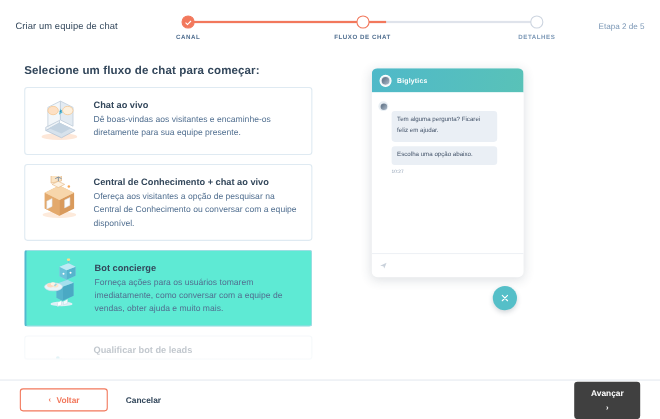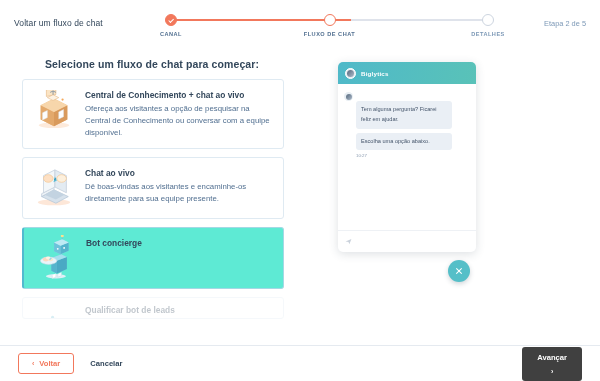--- a/index.html
+++ b/index.html
@@ -90,21 +90,20 @@
   }
   .left-col {
     width: 320px; flex: 0 0 320px;
     padding: 8px 0 0 22px;
     position: relative; overflow: hidden;
   }
   .section-title {
     font-size: 10.5px; font-weight: bold;
     color: #33475b; margin-bottom: 9px;
     letter-spacing: .1px;
-    margin-left: 23px;
   }
   .section-title.bots { margin-top: 10px; margin-bottom: 8px; font-size: 10px; }
 
   .card {
     display: flex; align-items: flex-start;
     gap: 8px;
     border: 1px solid #dfeaf2;
     border-radius: 3px;
     background: #ffffff;
     padding: 9px 12px 9px 8px;
@@ -224,21 +223,21 @@
     background: #ffffff;
     display: flex; align-items: center;
     padding: 0 18px;
     position: relative;
   }
   .btn-back {
     border: 1px solid #f2785c;
     color: #f2785c; background: #ffffff;
     font-size: 7.6px; font-weight: bold;
     border-radius: 3px;
-    padding: 5px 13px;
+    padding: 5px 25px;
     display: flex; align-items: center; gap: 5px;
     cursor: pointer;
   }
   .btn-cancel {
     margin-left: 16px;
     font-size: 7.6px; font-weight: bold;
     color: #33475b;
     cursor: pointer;
   }
   .btn-next {
@@ -259,21 +258,21 @@
     background: linear-gradient(to bottom, rgba(255,255,255,0) 0%, #ffffff 85%);
     pointer-events: none;
   }
 </style>
 </head>
 <body>
 
 <div class="app">
 
   <div class="header">
-    <div class="header-title">Voltar um fluxo de chat</div>
+    <div class="header-title">Criar um equipe de chat</div>
 
     <div class="stepper">
       <div class="stepper-track"></div>
       <div class="stepper-fill"></div>
 
       <div class="step step-1">
         <div class="dot done">
             <div class="check"></div>
           </div>
         <div class="step-label active">CANAL</div>
@@ -290,62 +289,62 @@
       </div>
     </div>
 
     <div class="step-counter">Etapa 2 de 5</div>
   </div>
 
   <div class="body">
 
     <div class="left-col">
       <div class="section-title">Selecione um fluxo de chat para começar:</div>
+
+      <div class="card">
+        <div class="card-icon">
+          <svg viewBox="0 0 46 42" width="44" height="40">
+            <ellipse cx="23" cy="36" rx="17" ry="3.2" fill="#fde7d8"></ellipse>
+            <path d="M10 30 L23 23 L38 30 L25 37 Z" fill="#d7e2ec"></path>
+            <path d="M10 30 L23 23 L38 30 L25 37 Z" fill="none" stroke="#b6c6d6" stroke-width="0.8"></path>
+            <path d="M10 30 L10 27 L23 20 L23 23 Z" fill="#eef3f7" stroke="#b6c6d6" stroke-width="0.7"></path>
+            <path d="M13 28 L23 22.5 L34 28 L25 33 Z" fill="#c3d3e1"></path>
+            <path d="M12 26 L12 8 L24 2 L24 20 Z" fill="#f3f7fa" stroke="#c2cfdb" stroke-width="0.8"></path>
+            <path d="M24 20 L24 2 L36 8 L36 26 Z" fill="#e3ebf2" stroke="#c2cfdb" stroke-width="0.8"></path>
+            <ellipse cx="17" cy="11" rx="5" ry="4" fill="#fde0c4" stroke="#f4c58f" stroke-width="0.7"></ellipse>
+            <ellipse cx="31" cy="11" rx="5" ry="4" fill="#fdf0dd" stroke="#f4c58f" stroke-width="0.7"></ellipse>
+            <path d="M24 9 L26 13 L22.5 15 Z" fill="#5bbcd5"></path>
+            <path d="M24 13 L25.5 10.5 L23 11.5 Z" fill="#2f8fb5"></path>
+          </svg>
+        </div>
+        <div class="card-body">
+          <div class="card-title">Chat ao vivo</div>
+          <div class="card-desc">Dê boas-vindas aos visitantes e encaminhe-os diretamente para sua equipe presente.</div>
+        </div>
+      </div>
 
       <div class="card">
         <div class="card-icon">
           <svg viewBox="0 0 46 42" width="44" height="40">
             <ellipse cx="23" cy="37" rx="16" ry="3" fill="#fdeadb"></ellipse>
             <path d="M9 16 L23 9 L37 16 L37 31 L23 38 L9 31 Z" fill="#f0c08a"></path>
             <path d="M9 16 L23 23 L23 38 L9 31 Z" fill="#e3a96c"></path>
             <path d="M23 23 L37 16 L37 31 L23 38 Z" fill="#d99a5c"></path>
             <path d="M9 16 L23 9 L37 16 L23 23 Z" fill="#f7d6ab"></path>
             <rect x="15" y="3" width="10" height="7" transform="skewY(-12)" fill="#fbe4c4" stroke="#e5b681" stroke-width="0.6"></rect>
             <path d="M16 8 L22 5 L28 8 L22 11 Z" fill="#fdf2e2" stroke="#e5b681" stroke-width="0.6"></path>
             <path d="M22 5 L22 1 M19 2.5 L22 1 L25 2.5" stroke="#7b8da0" stroke-width="0.9" fill="none"></path>
             <path d="M11 24 L16 21.5 L16 29 L11 31.5 Z" fill="#fdfdfd" stroke="#dfe5ec" stroke-width="0.5"></path>
             <path d="M28 23 L33 20.5 L33 28 L28 30.5 Z" fill="#fdfdfd" stroke="#dfe5ec" stroke-width="0.5"></path>
             <circle cx="32" cy="10" r="1.2" fill="#f5a85a"></circle>
           </svg>
         </div>
         <div class="card-body">
           <div class="card-title">Central de Conhecimento + chat ao vivo</div>
           <div class="card-desc">Ofereça aos visitantes a opção de pesquisar na Central de Conhecimento ou conversar com a equipe disponível.</div>
-        </div>
-      </div>
-
-      <div class="card">
-        <div class="card-icon">
-          <svg viewBox="0 0 46 42" width="44" height="40">
-            <ellipse cx="23" cy="36" rx="17" ry="3.2" fill="#fde7d8"></ellipse>
-            <path d="M10 30 L23 23 L38 30 L25 37 Z" fill="#d7e2ec"></path>
-            <path d="M10 30 L23 23 L38 30 L25 37 Z" fill="none" stroke="#b6c6d6" stroke-width="0.8"></path>
-            <path d="M10 30 L10 27 L23 20 L23 23 Z" fill="#eef3f7" stroke="#b6c6d6" stroke-width="0.7"></path>
-            <path d="M13 28 L23 22.5 L34 28 L25 33 Z" fill="#c3d3e1"></path>
-            <path d="M12 26 L12 8 L24 2 L24 20 Z" fill="#f3f7fa" stroke="#c2cfdb" stroke-width="0.8"></path>
-            <path d="M24 20 L24 2 L36 8 L36 26 Z" fill="#e3ebf2" stroke="#c2cfdb" stroke-width="0.8"></path>
-            <ellipse cx="17" cy="11" rx="5" ry="4" fill="#fde0c4" stroke="#f4c58f" stroke-width="0.7"></ellipse>
-            <ellipse cx="31" cy="11" rx="5" ry="4" fill="#fdf0dd" stroke="#f4c58f" stroke-width="0.7"></ellipse>
-            <path d="M24 9 L26 13 L22.5 15 Z" fill="#5bbcd5"></path>
-            <path d="M24 13 L25.5 10.5 L23 11.5 Z" fill="#2f8fb5"></path>
-          </svg>
-        </div>
-        <div class="card-body">
-          <div class="card-title">Chat ao vivo</div>
-          <div class="card-desc">Dê boas-vindas aos visitantes e encaminhe-os diretamente para sua equipe presente.</div>
         </div>
       </div>
 
 
       <div class="card selected">
         <div class="card-icon">
           <svg viewBox="0 0 46 48" width="42" height="46">
             <ellipse cx="24" cy="44" rx="11" ry="2.4" fill="#dff0f6"></ellipse>
             <path d="M19 24 L30 20 L36 23 L36 36 L25 41 L19 38 Z" fill="#72c9de"></path>
             <path d="M19 24 L25 27 L25 41 L19 38 Z" fill="#55b4cd"></path>
@@ -363,20 +362,21 @@
             <ellipse cx="13" cy="25.5" rx="3.3" ry="2.2" fill="#fbd9c2"></ellipse>
             <ellipse cx="18" cy="25.6" rx="3" ry="2" fill="#fae7cd"></ellipse>
             <ellipse cx="15.5" cy="24" rx="2.4" ry="1.6" fill="#fdf2e4"></ellipse>
             <path d="M19 24 L17 26" stroke="#9bd6e6" stroke-width="1.6"></path>
             <path d="M24 41 L24 45 L20 46.5 L20 43" fill="#ffffff" stroke="#c7dde8" stroke-width="0.6"></path>
             <path d="M30 39.5 L30 43.5 L26 45 L26 41.5" fill="#f0fafd" stroke="#c7dde8" stroke-width="0.6"></path>
           </svg>
         </div>
         <div class="card-body">
           <div class="card-title">Bot concierge</div>
+          <div class="card-desc">Forneça ações para os usuários tomarem imediatamente, como conversar com a equipe de vendas, obter ajuda e muito mais.</div>
         </div>
       </div>
 
       <div class="card faded">
         <div class="card-icon">
           <svg viewBox="0 0 46 42" width="40" height="20">
             <circle cx="20" cy="5" r="3.4" fill="#7fc9dd"></circle>
             <circle cx="27" cy="8" r="2.2" fill="#bfe6ef"></circle>
             <circle cx="14" cy="9" r="2.4" fill="#cfe9f2"></circle>
             <rect x="22" y="10" width="5" height="5" fill="#f0b37a"></rect>

